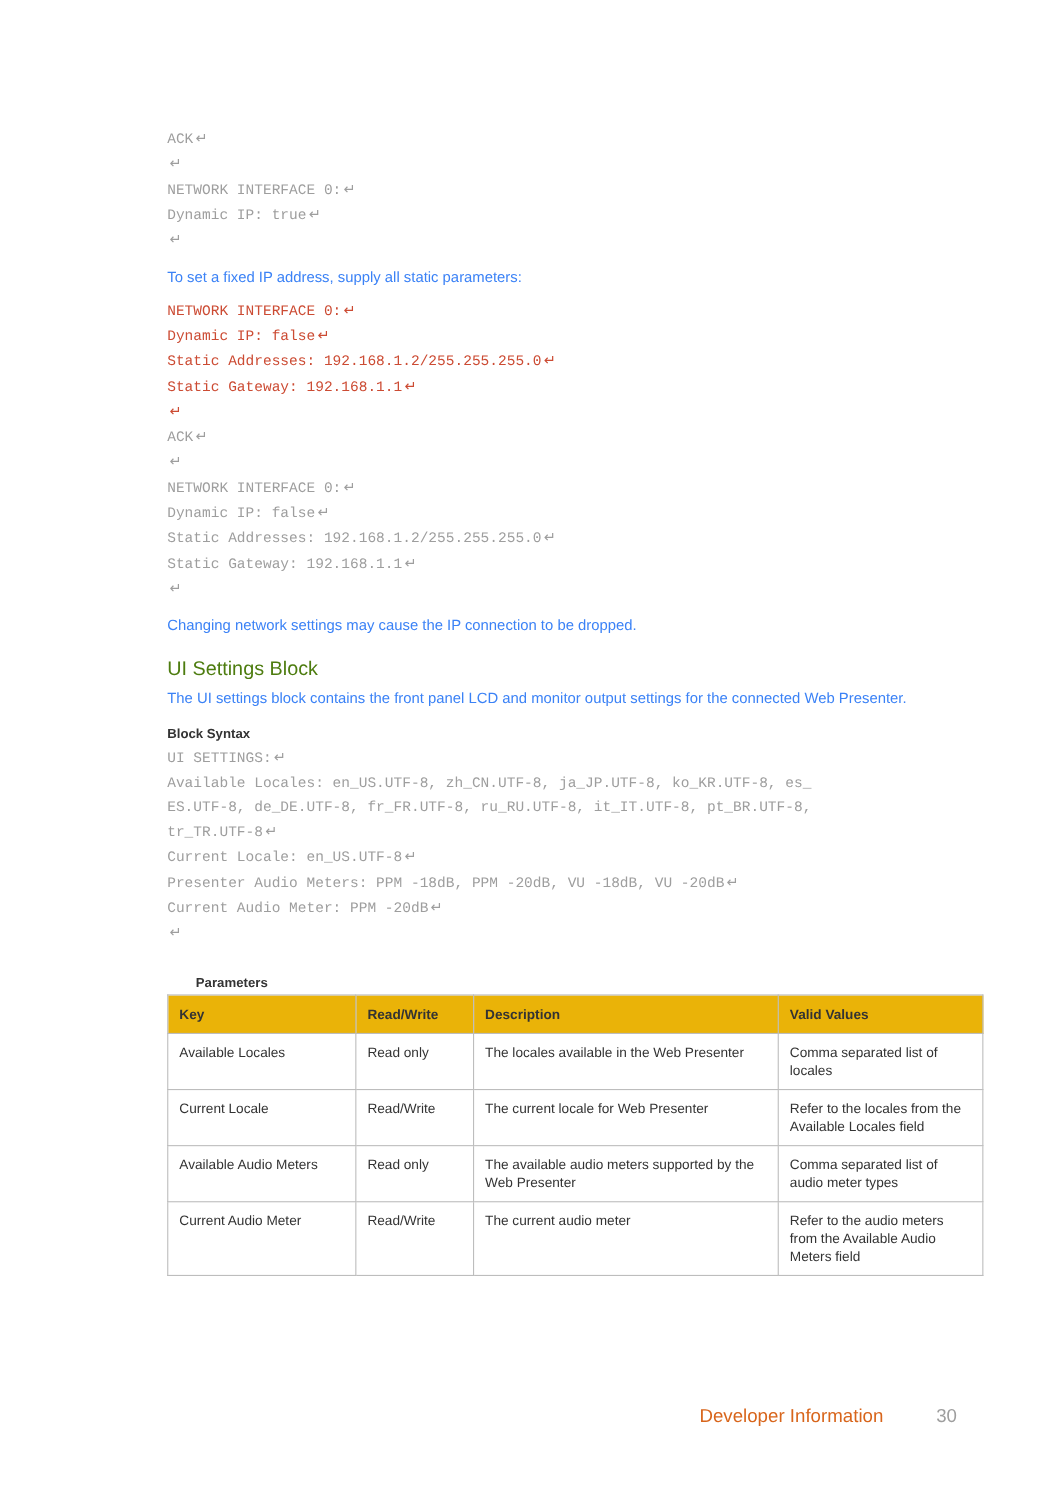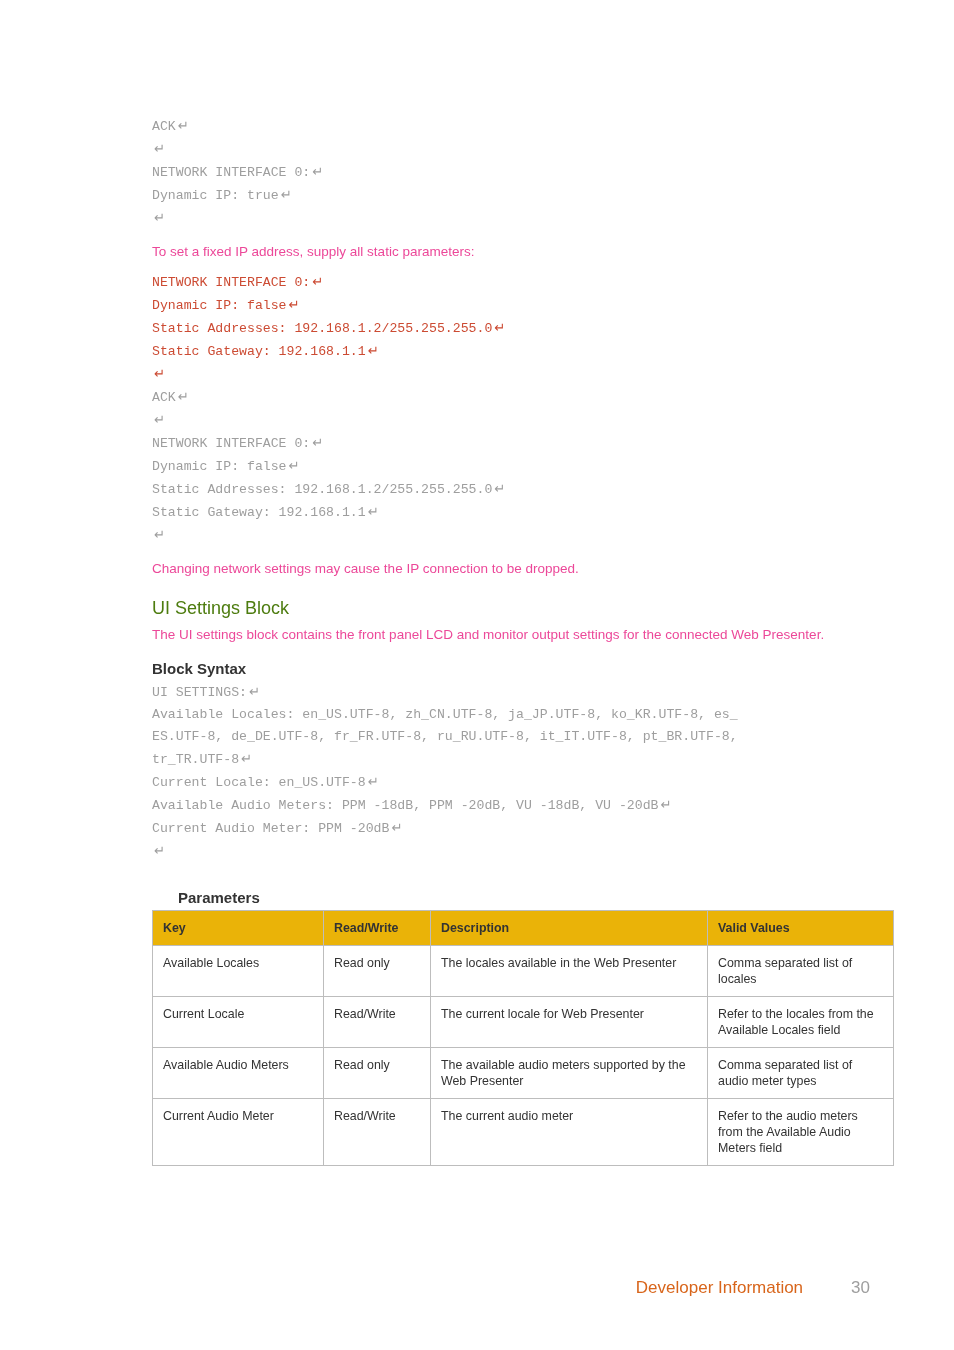--- a/index.html
+++ b/index.html
@@ -27,31 +27,31 @@
   .mono .red { color: #cc4b33; }
   .ret {
     display: inline-block;
     font-family: Arial, sans-serif;
     color: #9e9e9e;
     margin-left: 2px;
   }
   .body-text {
     font-size: 13.5px;
     line-height: 19px;
-    color: #ec4899;
+    color: #3b82f6;
     margin: 12px 0 10px 0;
   }
   .h2 {
     font-size: 18px;
     color: #4d7c0f;
     font-weight: 400;
     margin: 20px 0 6px 0;
   }
   .bold-label {
-    font-size: 15px;
+    font-size: 12px;
     font-weight: 700;
     color: #333;
     margin: 16px 0 4px 0;
   }
   table.params {
     border-collapse: collapse;
     width: 100%;
     font-size: 12.4px;
     color: #333;
     margin-top: 4px;
@@ -111,21 +111,21 @@
   <div class="h2">UI Settings Block</div>
   <div class="body-text" style="margin-top:4px;">The UI settings block contains the front panel LCD and monitor output settings for the connected Web Presenter.</div>
 
   <div class="bold-label">Block Syntax</div>
 
   <div class="mono"><span>UI SETTINGS:</span><span class="ret">↵</span>
 <span>Available Locales: en_US.UTF-8, zh_CN.UTF-8, ja_JP.UTF-8, ko_KR.UTF-8, es_</span>
 <span>ES.UTF-8, de_DE.UTF-8, fr_FR.UTF-8, ru_RU.UTF-8, it_IT.UTF-8, pt_BR.UTF-8, </span>
 <span>tr_TR.UTF-8</span><span class="ret">↵</span>
 <span>Current Locale: en_US.UTF-8</span><span class="ret">↵</span>
-<span>Available Audio Meters: PPM -18dB, PPM -20dB, VU -18dB, VU -20dB</span><span class="ret">↵</span>
+<span>Presenter Audio Meters: PPM -18dB, PPM -20dB, VU -18dB, VU -20dB</span><span class="ret">↵</span>
 <span>Current Audio Meter: PPM -20dB</span><span class="ret">↵</span>
 <span class="ret">↵</span></div>
 
   <div class="bold-label" style="margin-top:26px;margin-left:26px;">Parameters</div>
 
   <table class="params">
     <thead>
       <tr>
         <th class="col-key">Key</th>
         <th class="col-rw">Read/Write</th>

